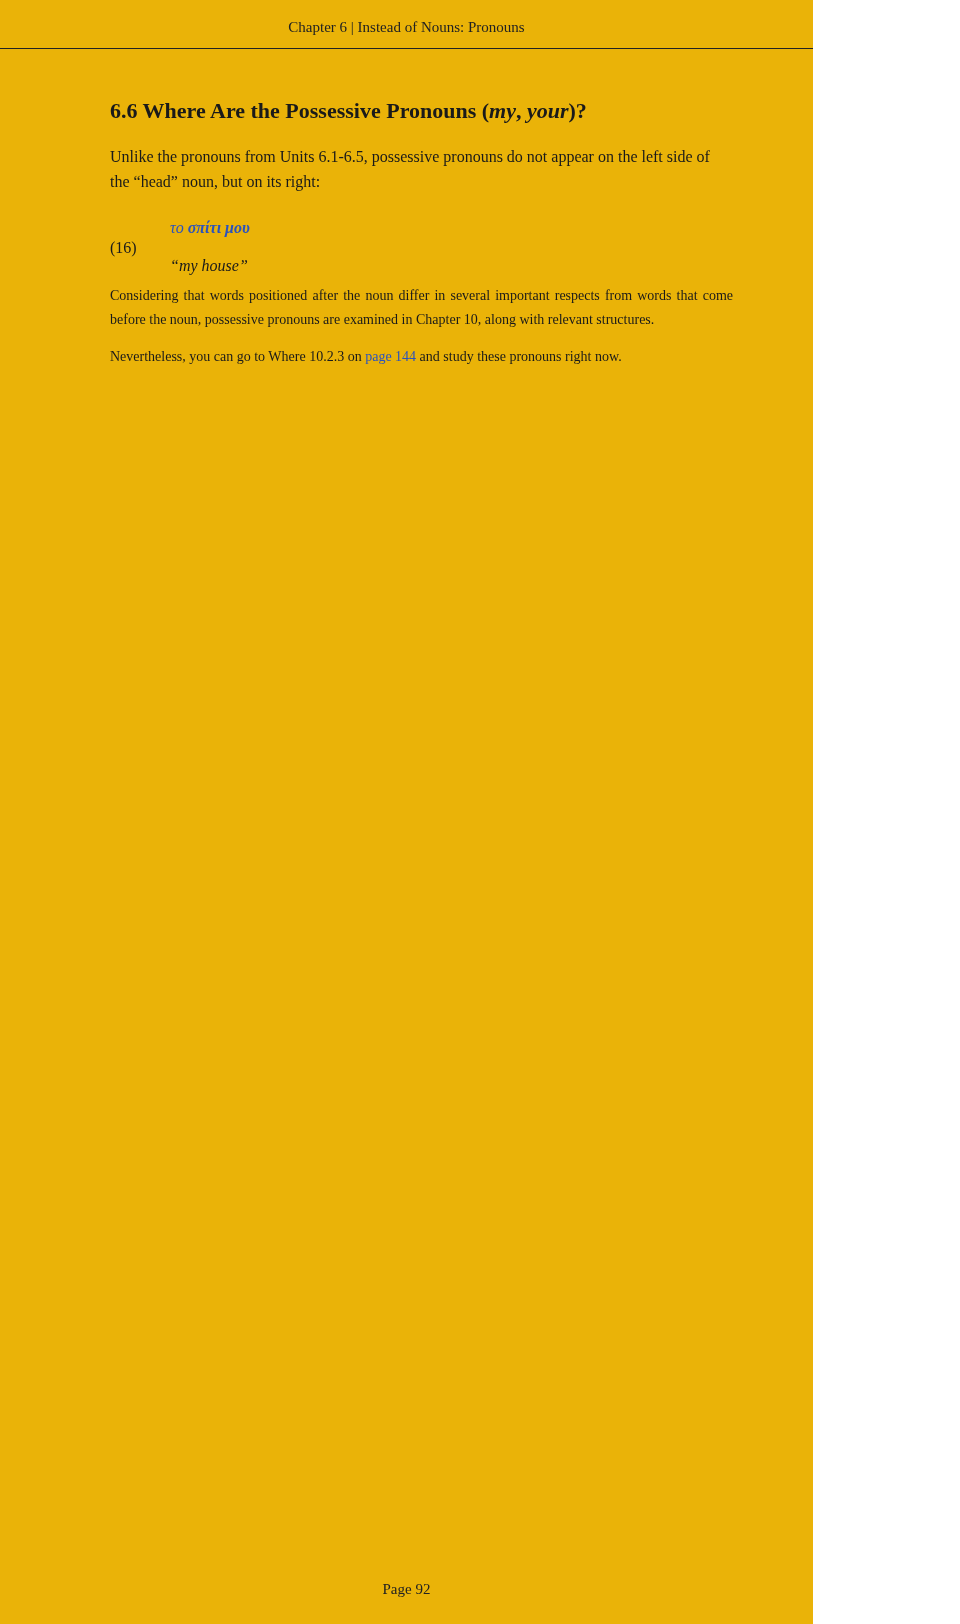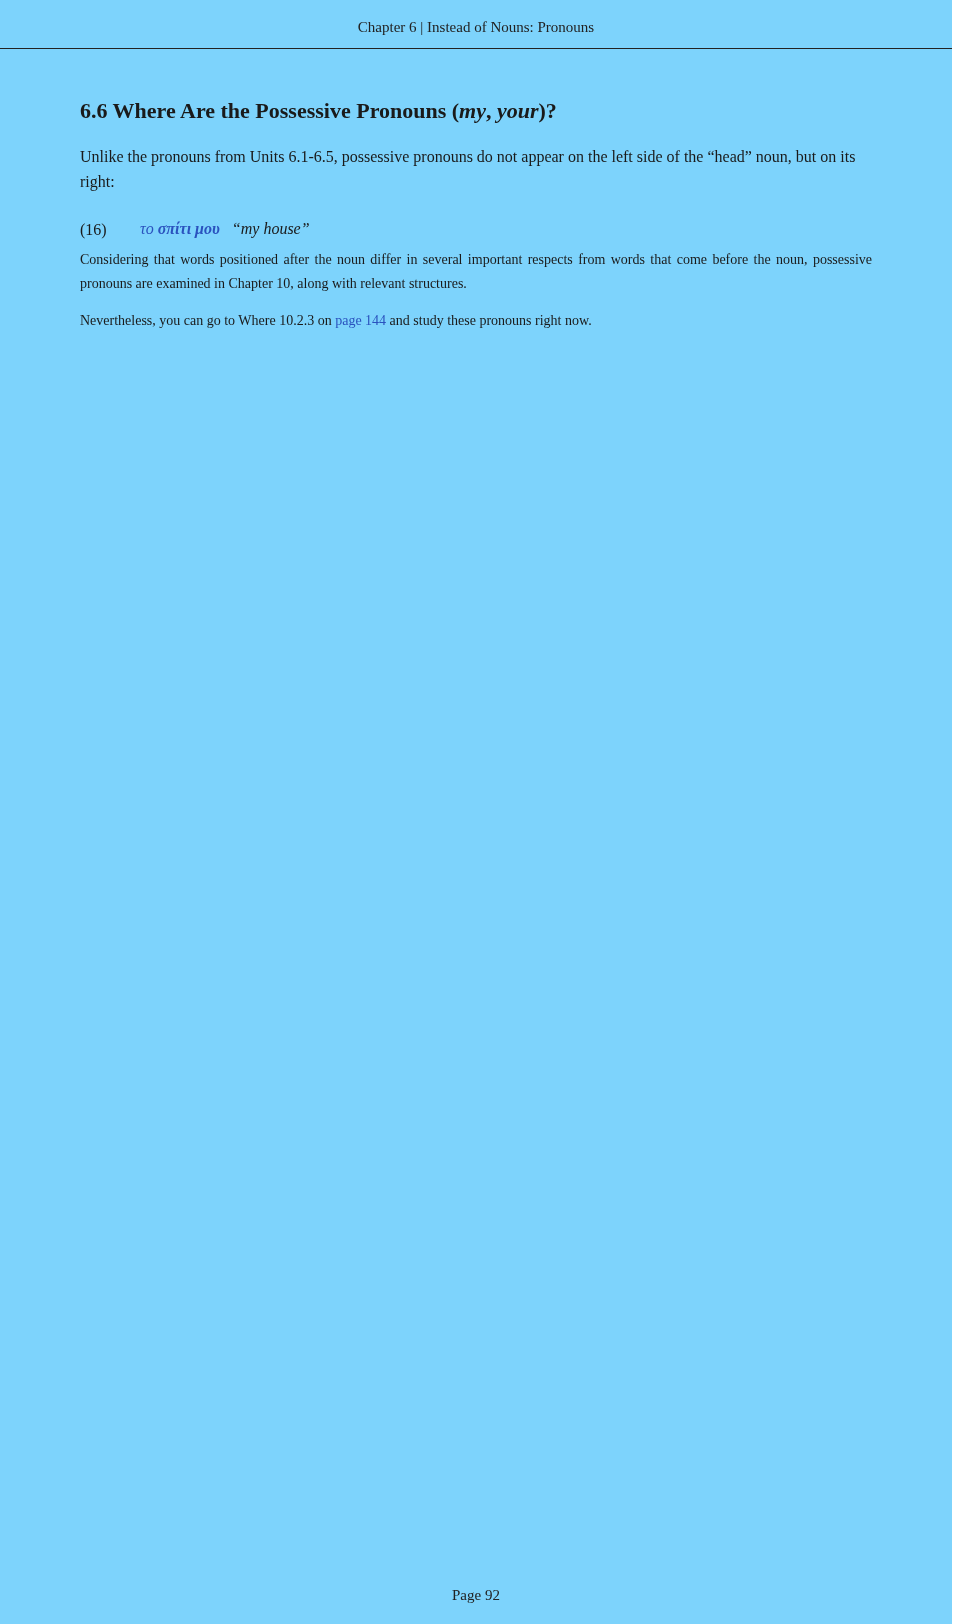--- a/index.html
+++ b/index.html
@@ -10,23 +10,23 @@
 
     body {
       background: #ffffff;
       font-family: "Times New Roman", Times, serif;
       width: 960px;
       min-height: 1624px;
       position: relative;
     }
 
     .page-container {
-      width: 952px;
+      width: 813px;
       min-height: 1624px;
-      background: #7dd3fc;
+      background: #eab308;
       position: relative;
       display: flex;
       flex-direction: column;
     }
 
     
     .page-header {
       width: 100%;
       padding: 18px 60px 12px 60px;
       border-bottom: 1.5px solid #222;
@@ -35,21 +35,21 @@
 
     .header-title {
       font-size: 15px;
       color: #222;
       font-family: "Times New Roman", Times, serif;
     }
 
     
     .page-content {
       flex: 1;
-      padding: 48px 80px 60px 80px;
+      padding: 48px 80px 60px 110px;
     }
 
     
     .section-heading {
       font-size: 22px;
       font-weight: bold;
       color: #1a1a1a;
       margin-bottom: 18px;
       line-height: 1.3;
     }
@@ -78,22 +78,22 @@
 
     .example-number {
       font-size: 16px;
       color: #1a1a1a;
       min-width: 60px;
       padding-top: 2px;
     }
 
     .example-content {
       display: flex;
-      flex-direction: row;
-      gap: 12px;
+      flex-direction: column;
+      gap: 20px;
     }
 
     .greek-line {
       font-size: 16px;
       color: #2a52be;
       font-style: italic;
     }
 
     .greek-line strong {
       font-weight: bold;
@@ -121,21 +121,21 @@
       text-decoration: none;
     }
 
     
     .page-footer {
       width: 100%;
       padding: 16px 60px 20px 60px;
       text-align: center;
       border-top: none;
       position: absolute;
-      bottom: 0;
+      bottom: 6px;
       left: 0;
     }
 
     .page-number {
       font-size: 15px;
       color: #222;
       font-family: "Times New Roman", Times, serif;
     }
   </style>
 </head>

